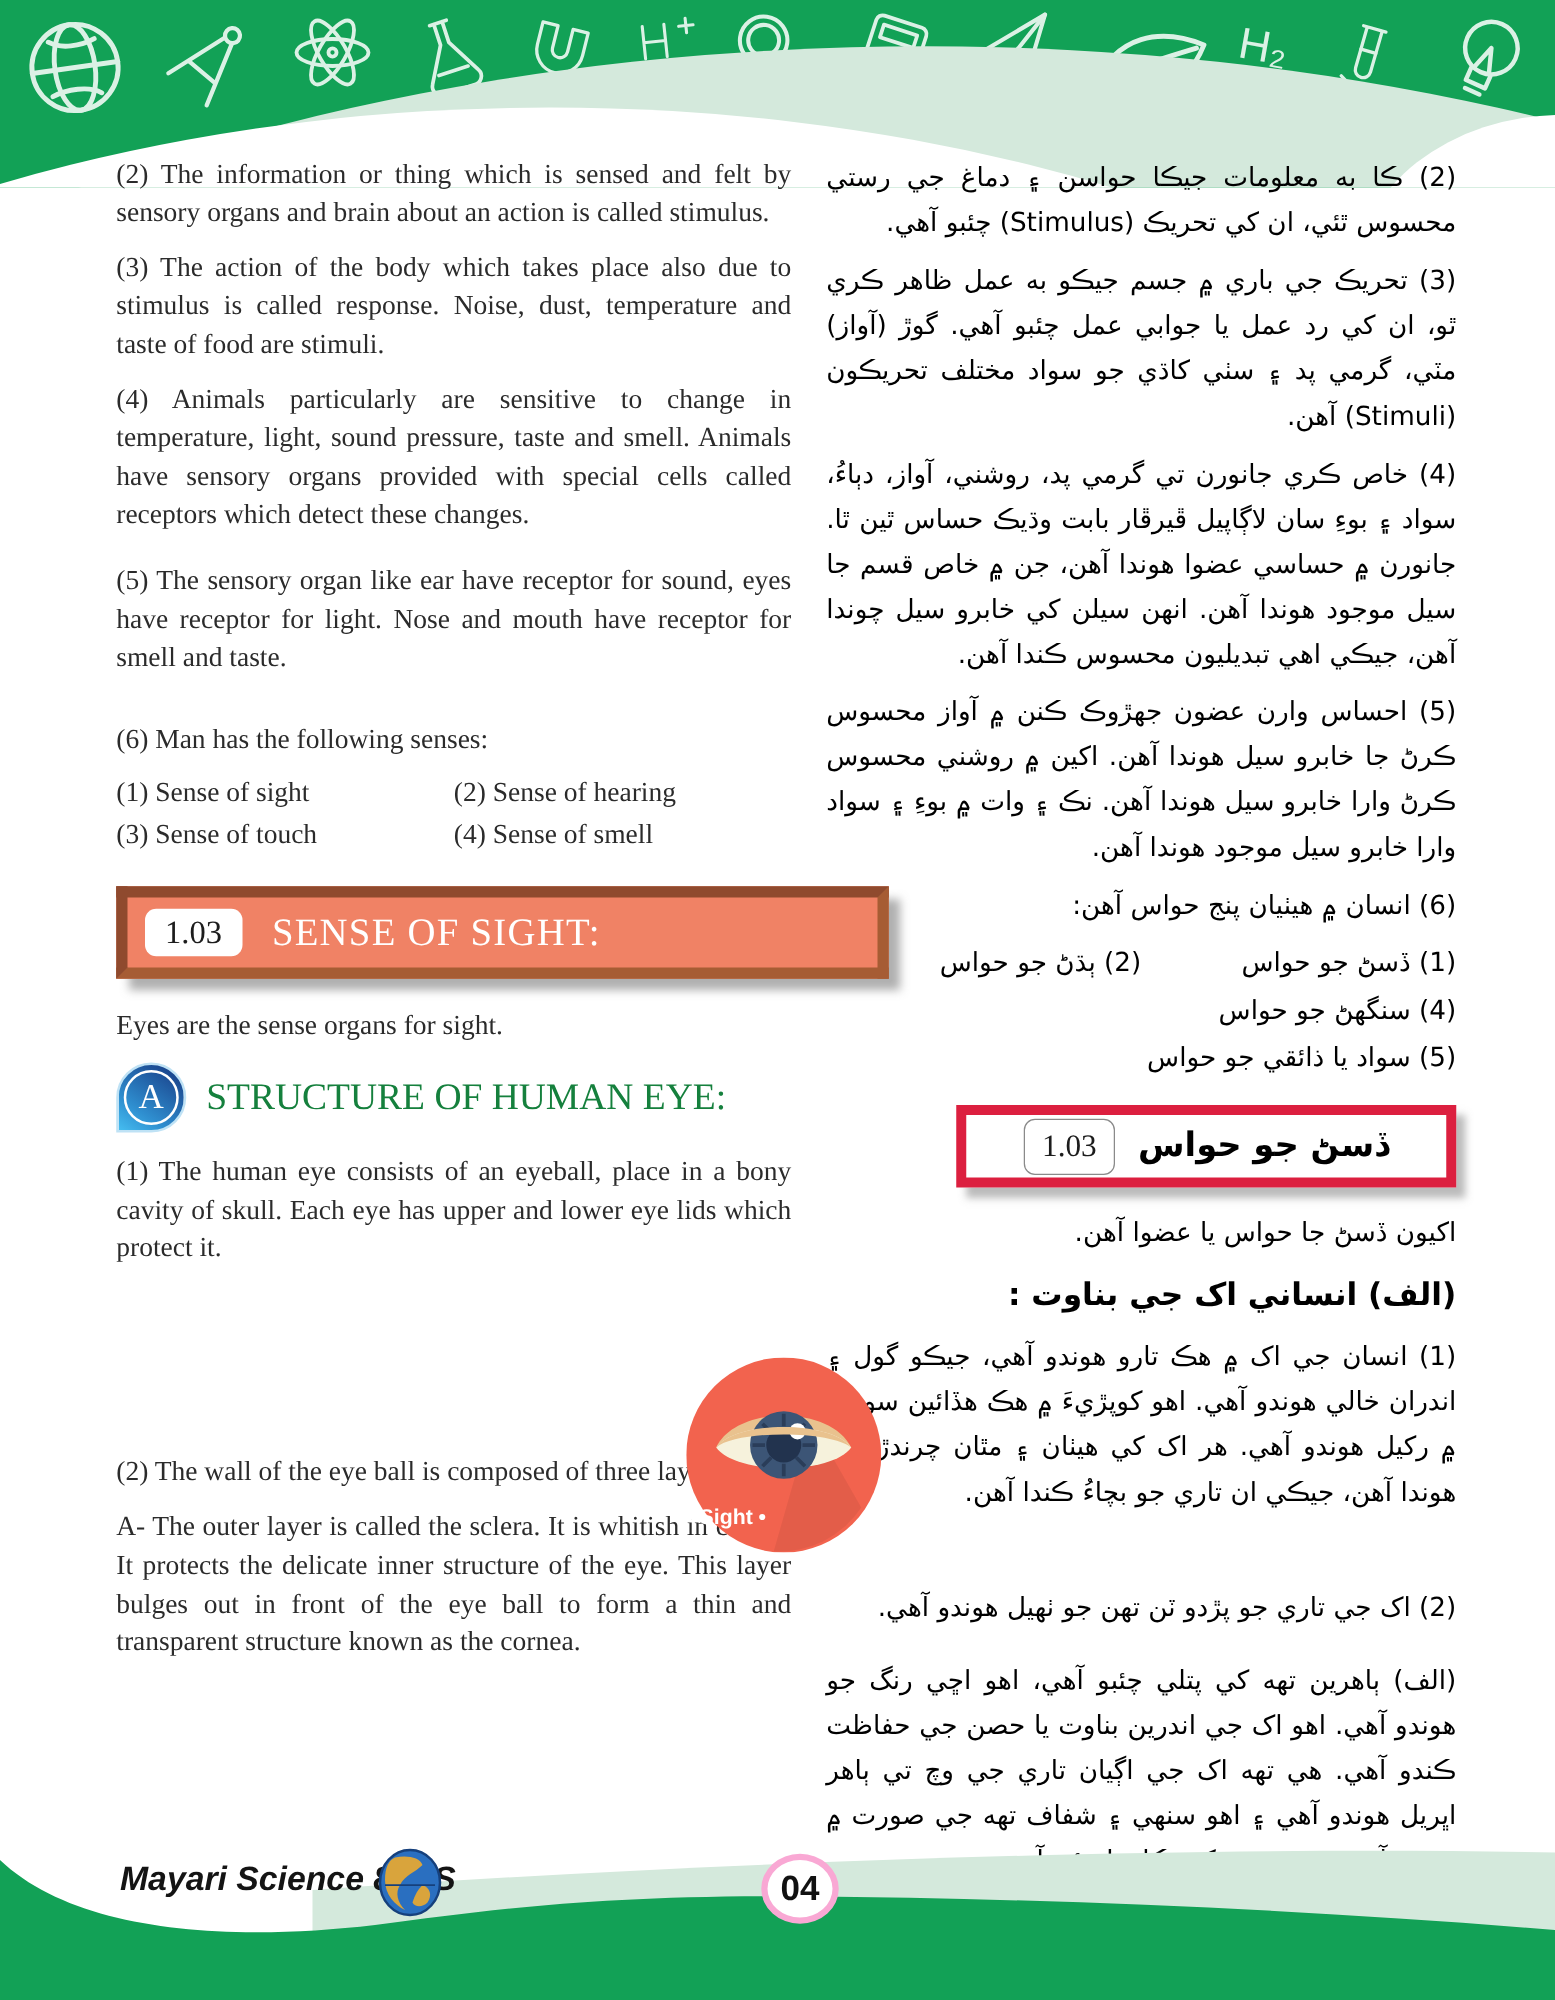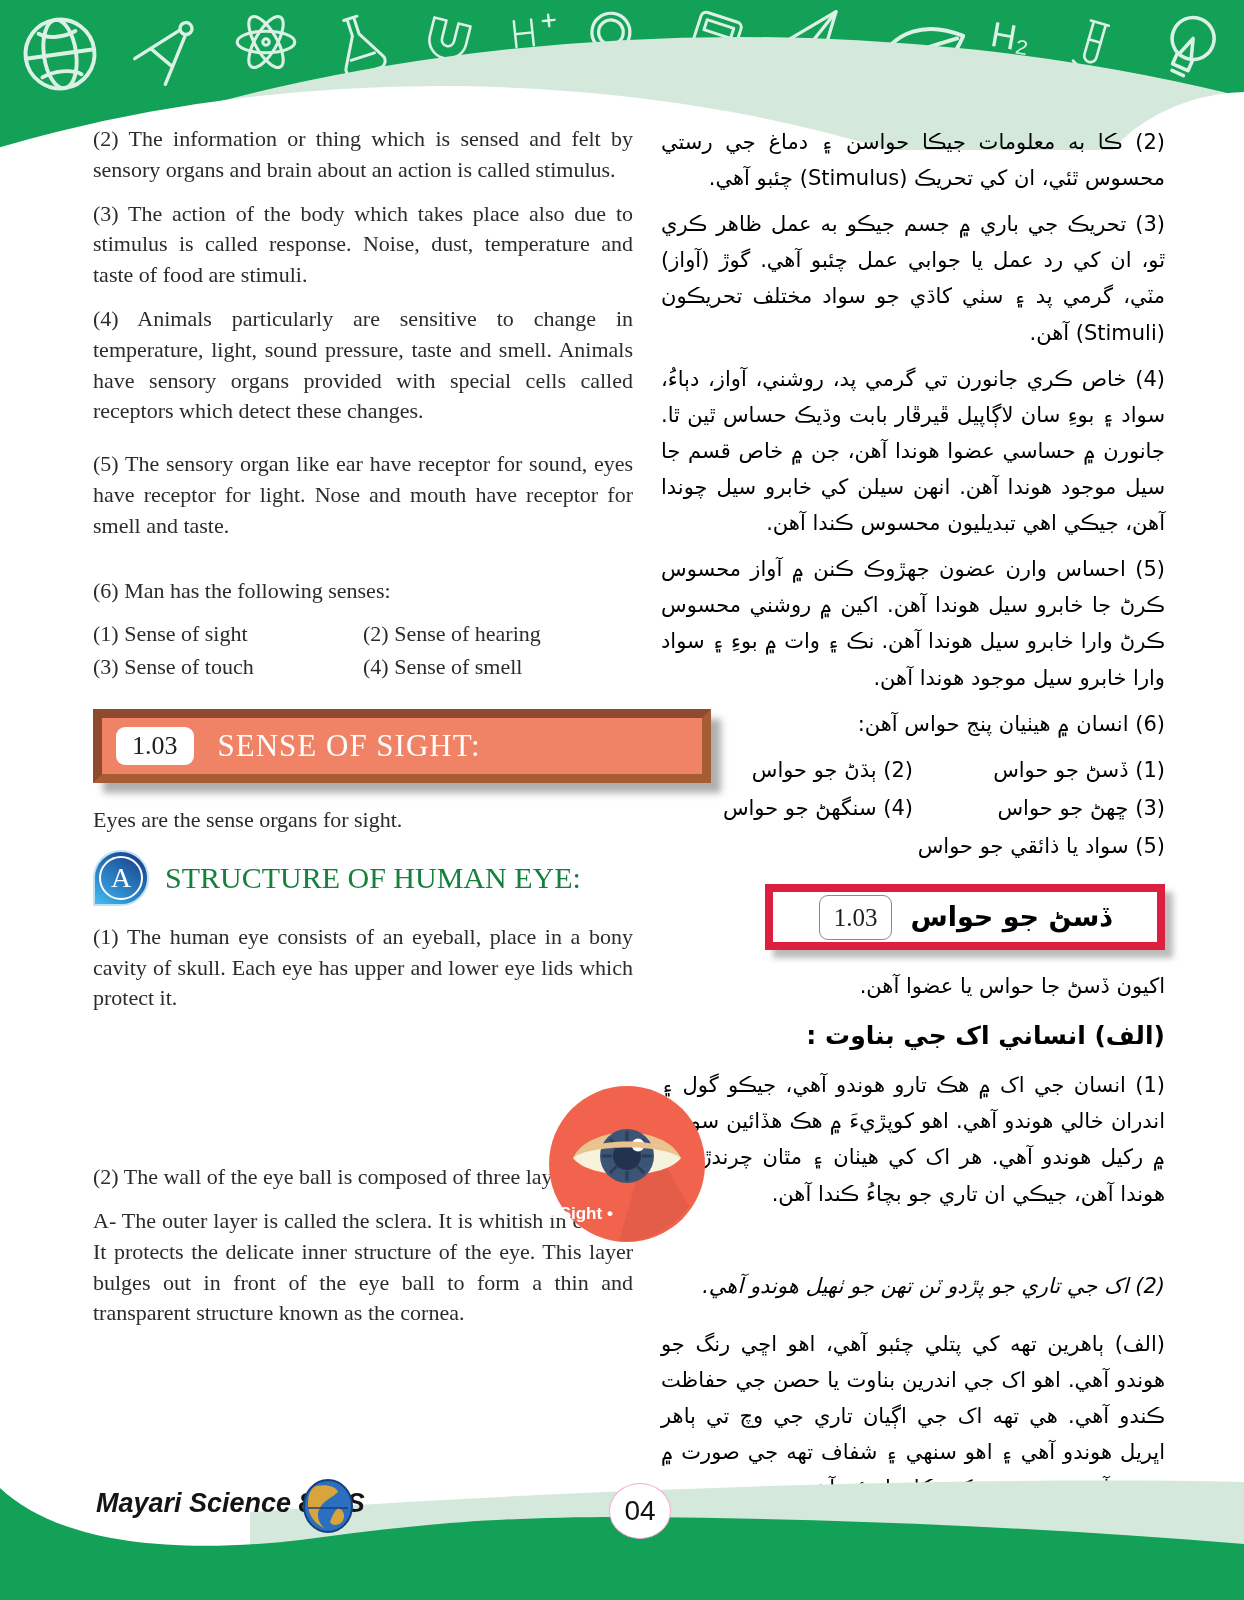--- a/index.html
+++ b/index.html
@@ -66,39 +66,39 @@
     display:flex; align-items:center; justify-content:center;
     border:2px solid #bfe2f5; }
   .a-badge .ring { width:44px; height:44px; border-radius:50%; border:2px solid #ffffff;
     display:flex; align-items:center; justify-content:center;
     color:#ffffff; font-size:28px; font-family:"Liberation Serif",serif; }
   .subhead-title { font-size:30px; color:#15803d; }
   .subhead-sd { font-weight:700; font-size:25px; margin:8px 0 12px 0; }
   .intro-en { margin-top:4px; }
 
   .eye-gap-en { margin-top:148px !important; }
-  .eye-gap-sd { margin-top:56px !important;font-style:italic; }
+  .eye-gap-sd { margin-top:56px !important; }
 
   
   .sight-fig { position:absolute; left:549px; top:1086px; width:156px; height:156px; }
   .sight-fig .label { position:absolute; left:0; right:0; top:118px; text-align:left;
     color:#ffffff; font-family:"Liberation Sans","DejaVu Sans",sans-serif;
     font-weight:700; font-size:17px; }
 
   
   .footer { position:absolute; left:0; bottom:0; width:1244px; height:130px; }
   .footer svg.wave { position:absolute; left:0; top:0; }
   .book-title { position:absolute; left:96px; top:18px;
     font-family:"Liberation Sans","DejaVu Sans",sans-serif;
     font-weight:700; font-style:italic; font-size:27px; color:#141414; }
   .globe { position:absolute; left:302px; top:8px; }
   .page-badge { position:absolute; left:609px; top:13px; width:62px; height:56px;
-    background:#ffffff; border:1px solid #f9a8d4; border-radius:50%;
+    background:#ffffff; border:5px solid #f9a8d4; border-radius:50%;
     display:flex; align-items:center; justify-content:center;
-    font-family:"Liberation Sans","DejaVu Sans",sans-serif; font-weight:400;
+    font-family:"Liberation Sans","DejaVu Sans",sans-serif; font-weight:700;
     font-size:28px; color:#111111; }
 </style>
 </head>
 <body>
 
 <div class="page">
 
   <div class="banner">
     <div class="doodles">
       <svg class="d" width="92" height="100" viewBox="0 0 40 40" style="transform:rotate(-8deg)">
@@ -205,21 +205,20 @@
       <p>(2) ڪا به معلومات جيڪا حواسن ۽ دماغ جي رستي محسوس ٿئي، ان کي تحريڪ (Stimulus) چئبو آهي.</p>
       <p>(3) تحريڪ جي باري ۾ جسم جيڪو به عمل ظاهر ڪري ٿو، ان کي رد عمل يا جوابي عمل چئبو آهي. گوڙ (آواز) مٽي، گرمي پد ۽ سٺي کاڌي جو سواد مختلف تحريڪون (Stimuli) آهن.</p>
       <p>(4) خاص ڪري جانورن تي گرمي پد، روشني، آواز، دٻاءُ، سواد ۽ بوءِ سان لاڳاپيل ڦيرڦار بابت وڌيڪ حساس ٿين ٿا. جانورن ۾ حساسي عضوا هوندا آهن، جن ۾ خاص قسم جا سيل موجود هوندا آهن. انهن سيلن کي خابرو سيل چوندا آهن، جيڪي اهي تبديليون محسوس ڪندا آهن.</p>
       <p>(5) احساس وارن عضون جهڙوڪ ڪنن ۾ آواز محسوس ڪرڻ جا خابرو سيل هوندا آهن. اکين ۾ روشني محسوس ڪرڻ وارا خابرو سيل هوندا آهن. نڪ ۽ وات ۾ بوءِ ۽ سواد وارا خابرو سيل موجود هوندا آهن.</p>
       <p>(6) انسان ۾ هيٺيان پنج حواس آهن:</p>
       <div class="senses-row">
         <span>(1) ڏسڻ جو حواس</span>
         <span>(2) ٻڌڻ جو حواس</span>
       </div>
       <div class="senses-row">
-        <span>(3) ڇهڻ جو حواس</span>
         <span>(4) سنگهڻ جو حواس</span>
       </div>
       <div class="senses-row">
         <span>(5) سواد يا ذائقي جو حواس</span>
       </div>
 
       <div class="sec-box-sd">
         <span class="sec-title-sd">ڏسڻ جو حواس</span>
         <span class="sec-chip-sd">1.03</span>
       </div>

